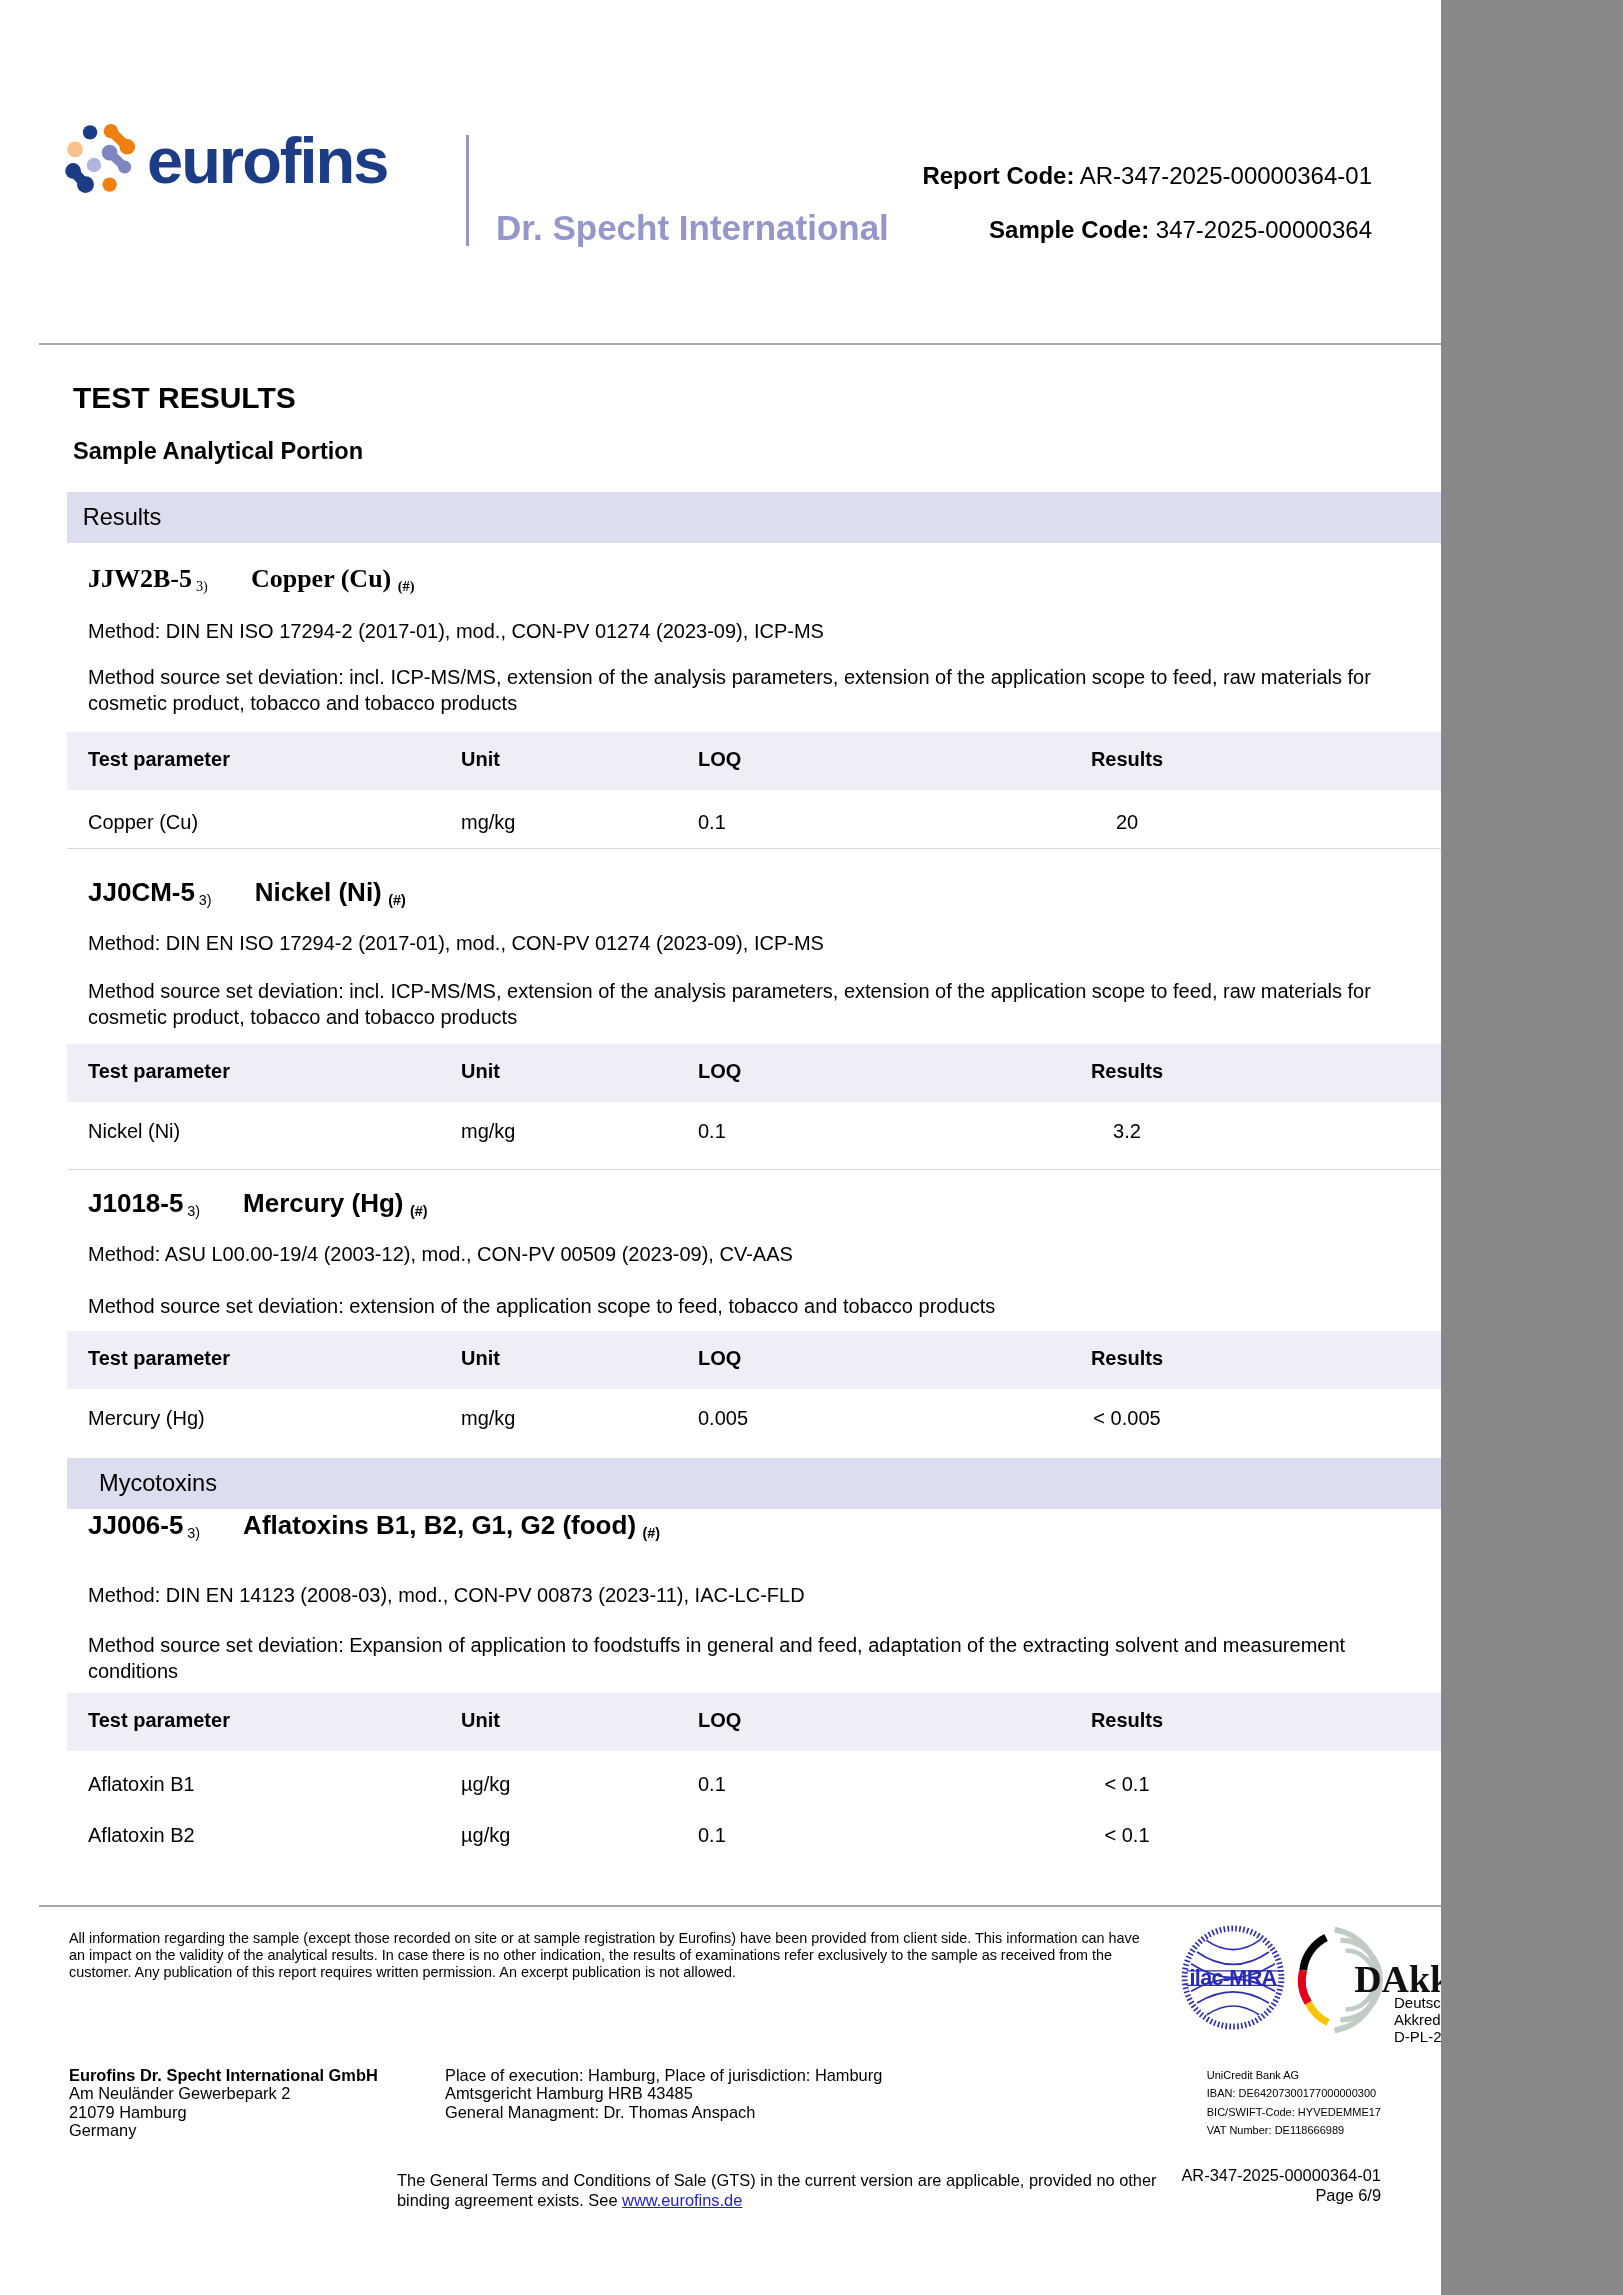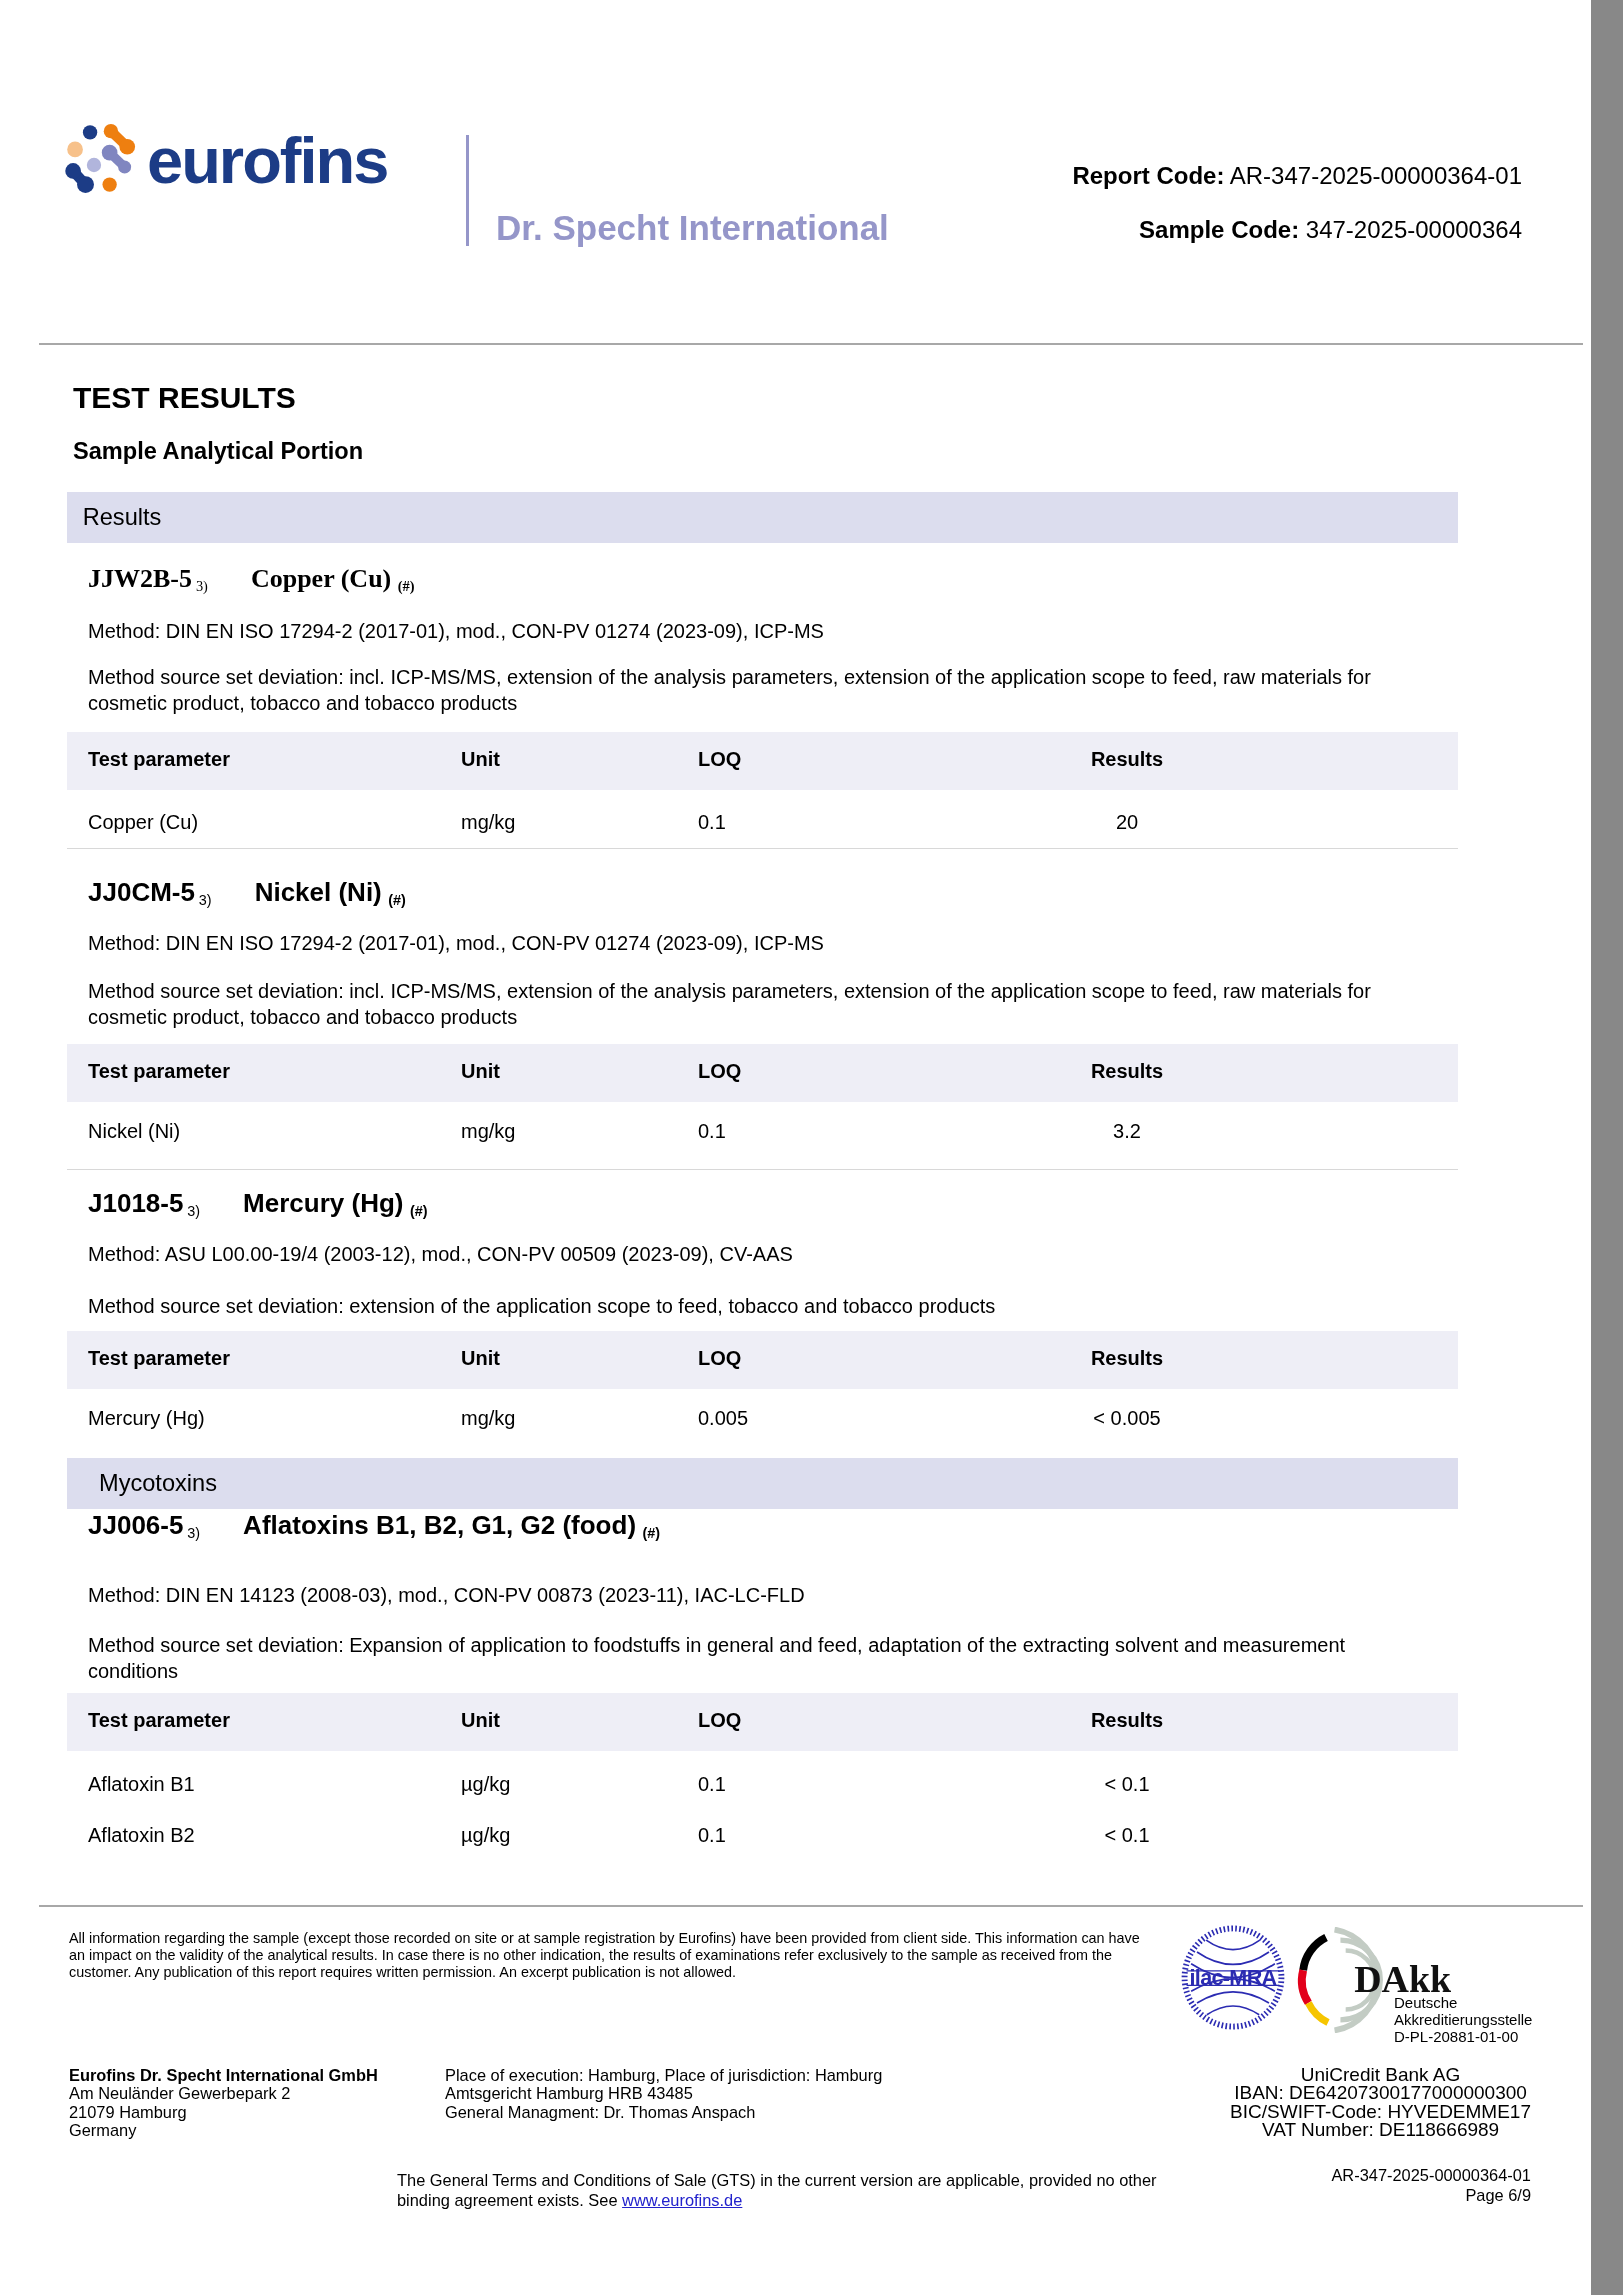--- a/index.html
+++ b/index.html
@@ -1,17 +1,17 @@
 <!DOCTYPE html>
 <html style="--page_bg: #ffffff; --brand_navy: #1c3c86; --brand_periwinkle: #9596c9; --orange: #ee7f10; --peach: #f7c18a; --periwinkle: #8086c0; --light_periwinkle: #b1b5dc; --band_bg: #dcddee; --thead_bg: #eeeef6; --rule_gray: #a8a8a8; --divider_gray: #d8d8d8; --link_blue: #2222cc; --ilac_blue: #2b2bb2; --dakks_red: #e2001a; --dakks_gold: #f6c500; --dakks_gray: #c3ccc4;font-size:10.5px"><head>
 <meta charset="utf-8">
 <style>
   html,body{margin:0;padding:0;background:#888;}
   .page{
-    position:relative;width:1591px;height:2295px;background:var(--page_bg,#fff);
+    position:relative;width:1441px;height:2295px;background:var(--page_bg,#fff);
     font-family:"Liberation Sans",sans-serif;color:#000;overflow:hidden;
   }
   .abs{position:absolute;}
   
   .wordmark{position:absolute;left:147px;top:123px;font-size:65px;font-weight:700;
     letter-spacing:-2px;color:var(--brand_navy);}
   .hdr-vline{position:absolute;left:466px;top:135px;width:2.6px;height:111px;background:var(--brand_periwinkle);}
   .hdr-subtitle{position:absolute;left:496px;top:208px;font-size:35px;font-weight:700;color:var(--brand_periwinkle);text-align:center;}
   .codes{position:absolute;right:69px;top:149px;text-align:right;font-size:24px;line-height:54px;}
   .codes b{font-weight:700;}
@@ -32,21 +32,21 @@
   .thead span{position:absolute;top:16.4px;}
   .c-param{left:21px;} .c-unit{left:394px;} .c-loq{left:631px;}
   .c-res{left:929px;width:262px;text-align:center;}
   .trow{position:absolute;left:67px;width:1391px;height:29px;font-size:20px;}
   .trow span{position:absolute;top:0;}
   .tdivider{position:absolute;left:67px;width:1391px;height:1.3px;background:var(--divider_gray);}
   
   .disclaimer{position:absolute;left:69px;top:1930px;width:1086px;font-size:14.4px;line-height:17px;}
   .f-col{position:absolute;top:2066px;font-size:16.4px;line-height:18.3px;}
   .f-col .b1{font-weight:700;}
-  .f-col-right{position:absolute;right:60px;top:2066px;font-size:19px;line-height:18.3px;text-align:center;}
+  .f-col-right{position:absolute;right:60px;top:2066px;font-size:11px;line-height:18.3px;text-align:left;}
   .gts{position:absolute;left:397px;top:2170px;width:795px;font-size:16.4px;line-height:20px;}
   .gts a{color:var(--link_blue);text-decoration:underline;}
   .f-right-bottom{position:absolute;right:60px;top:2165px;font-size:16.4px;line-height:20px;text-align:right;}
   .dakks-txt{position:absolute;left:1394px;top:1994px;font-size:15px;line-height:17px;}
   
   .navy{fill:var(--brand_navy);} .orange{fill:var(--orange);} .peach{fill:var(--peach);}
   .peri{fill:var(--periwinkle);} .lperi{fill:var(--light_periwinkle);}
   .lnk-orange{stroke:var(--orange);} .lnk-peri{stroke:var(--periwinkle);} .lnk-navy{stroke:var(--brand_navy);}
   .ilac-stroke{stroke:var(--ilac_blue);fill:none;}
   .ilac-text{fill:var(--ilac_blue);font-weight:700;font-size:33px;letter-spacing:-1px;font-family:"Liberation Sans",sans-serif;}

